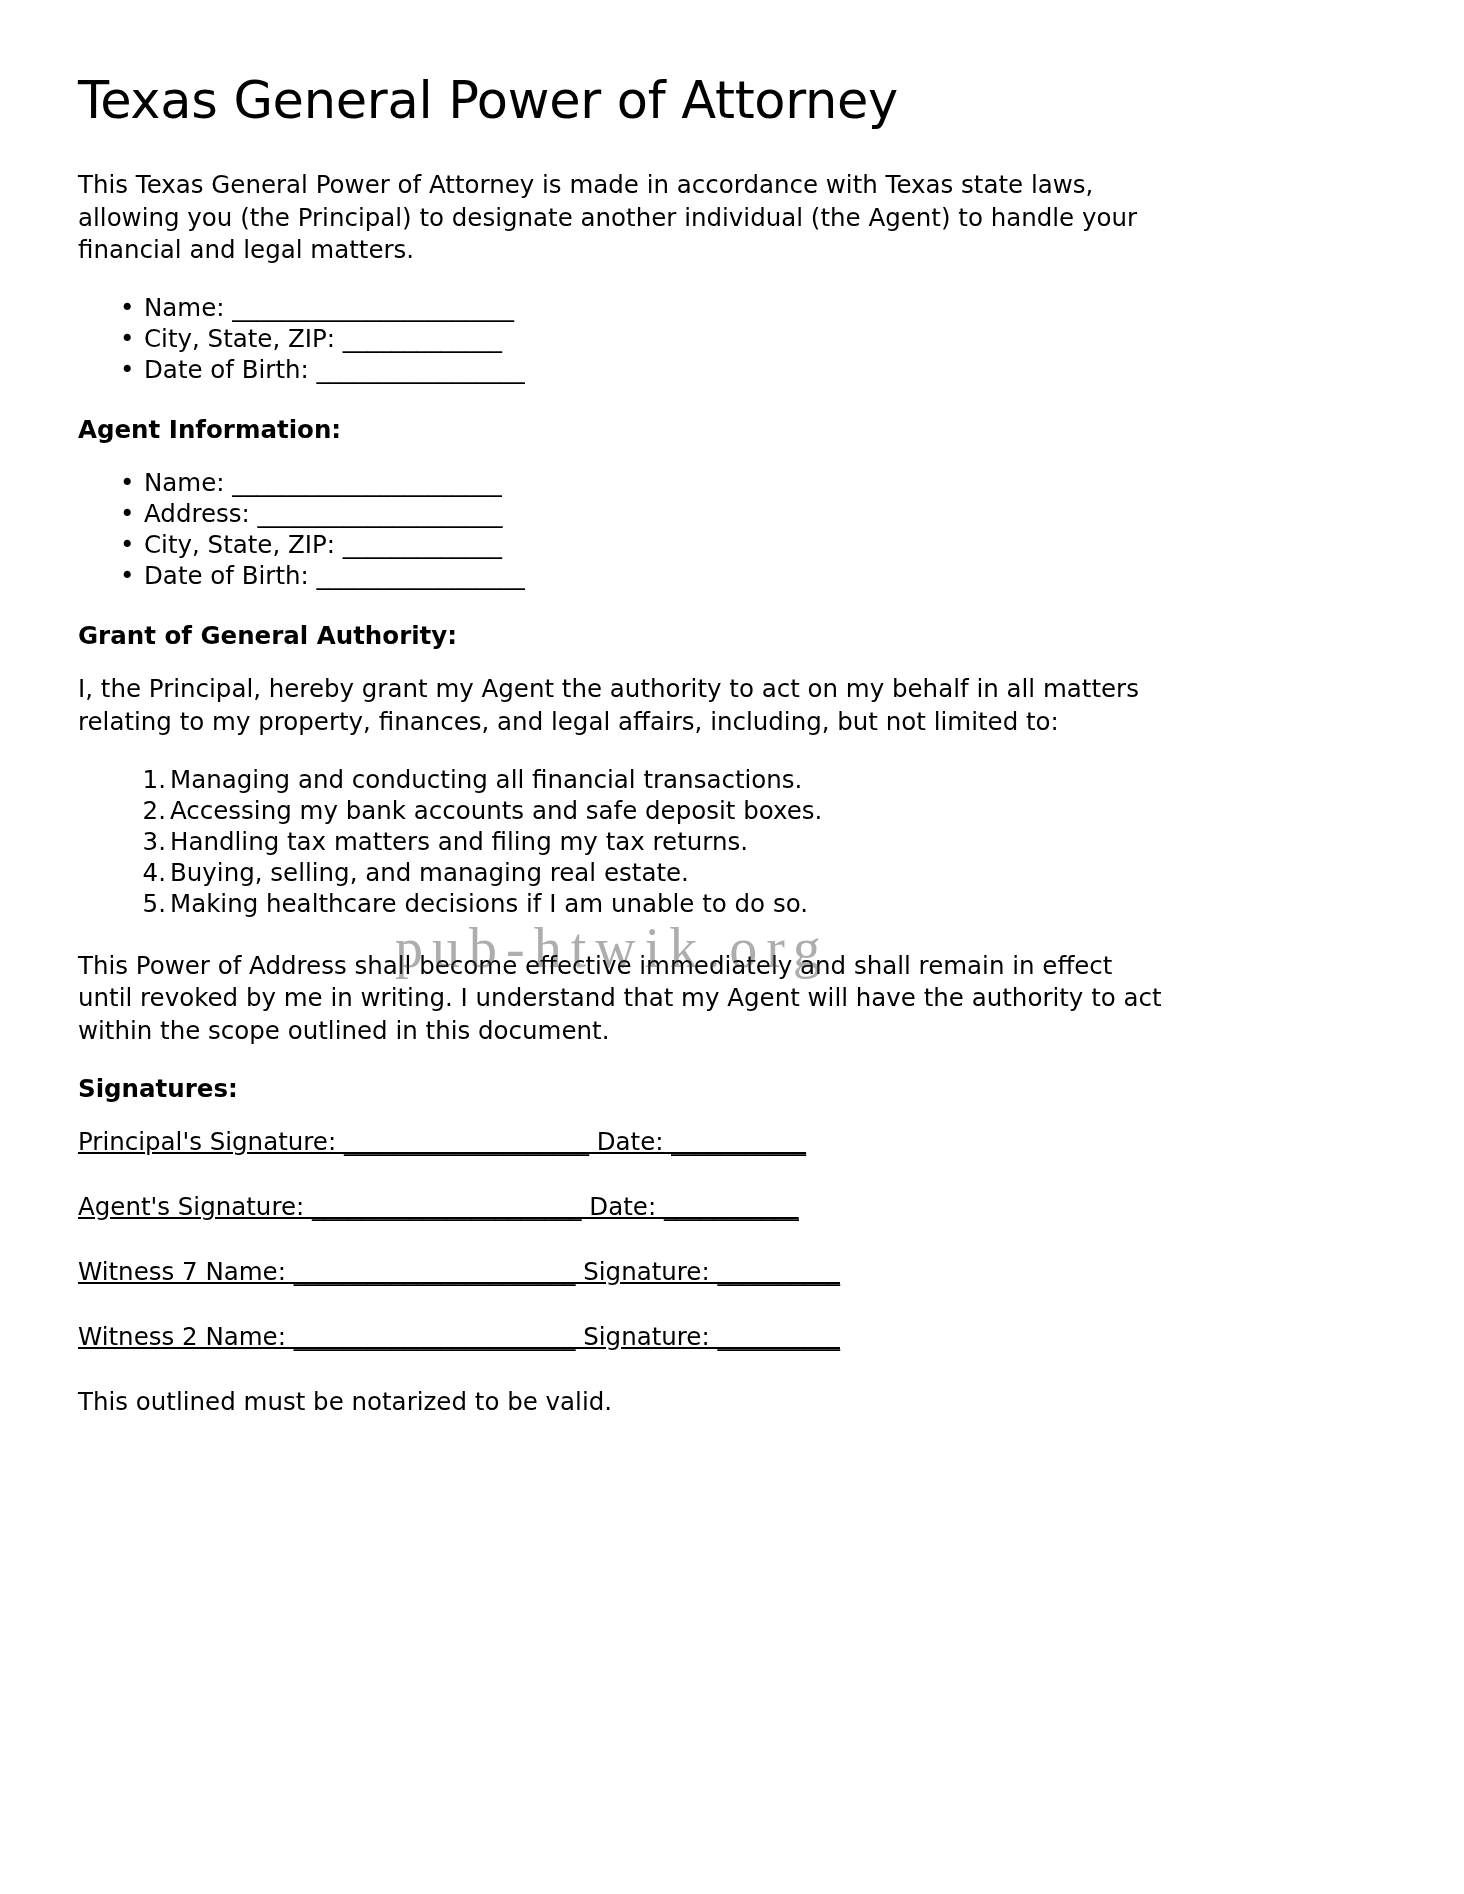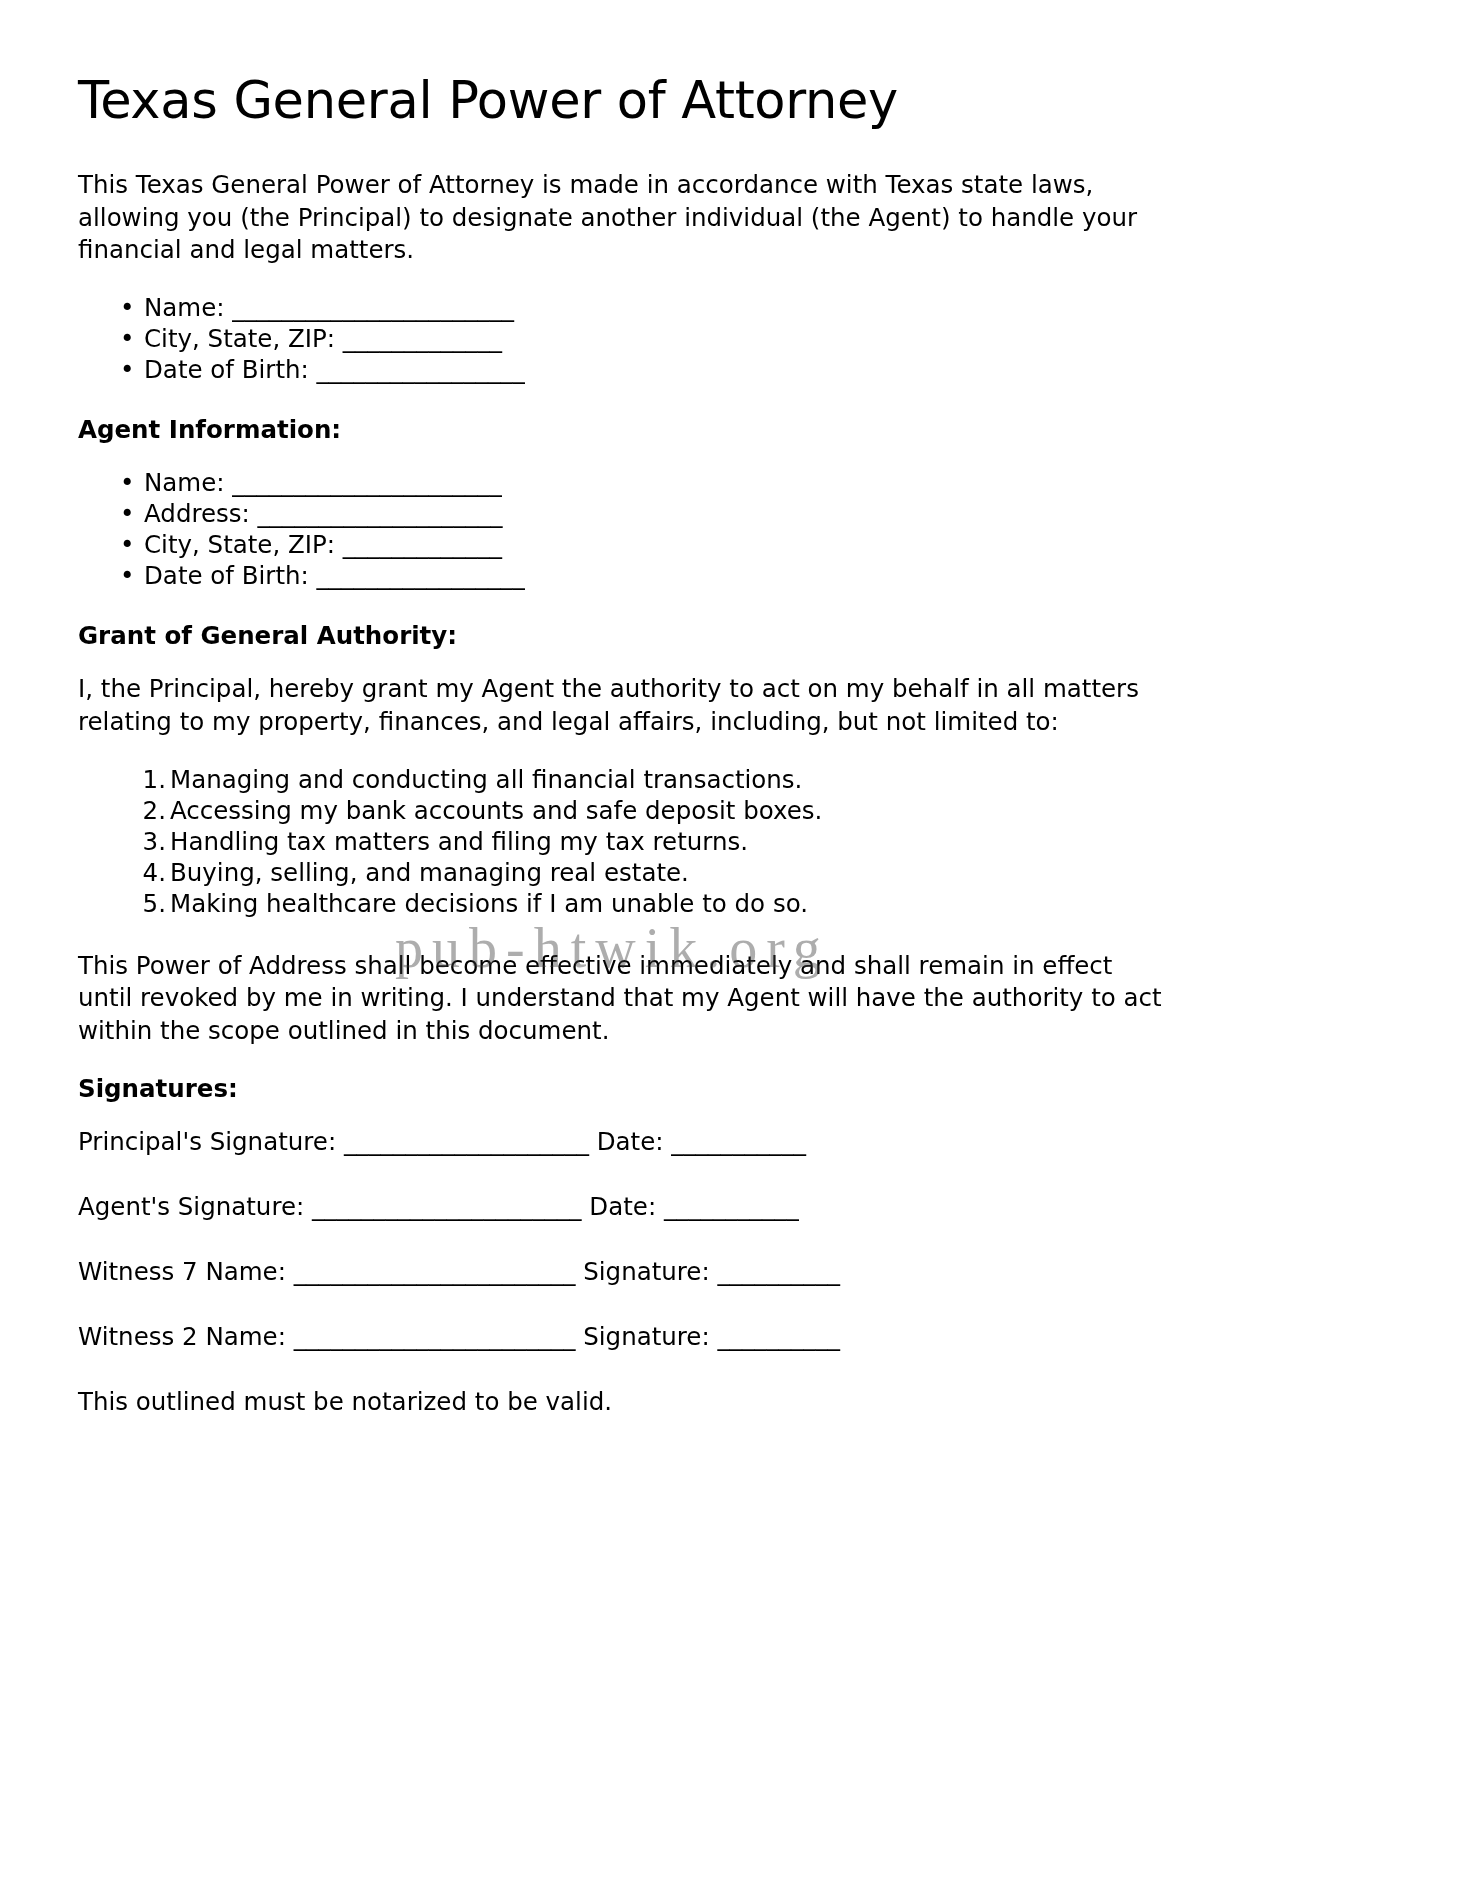--- a/index.html
+++ b/index.html
@@ -101,20 +101,21 @@
     text-align: right;
     font-size: 24.5px;
     line-height: 1.265;
   }
 
   .sig-line {
     font-size: 24.5px;
     line-height: 1.265;
     margin: 0 0 34px 0;
     white-space: nowrap;
+    text-decoration: underline;
   }
 
   .note-text {
     font-size: 24.5px;
     line-height: 1.265;
     margin: 0;
   }
 
   .watermark {
     position: absolute;

